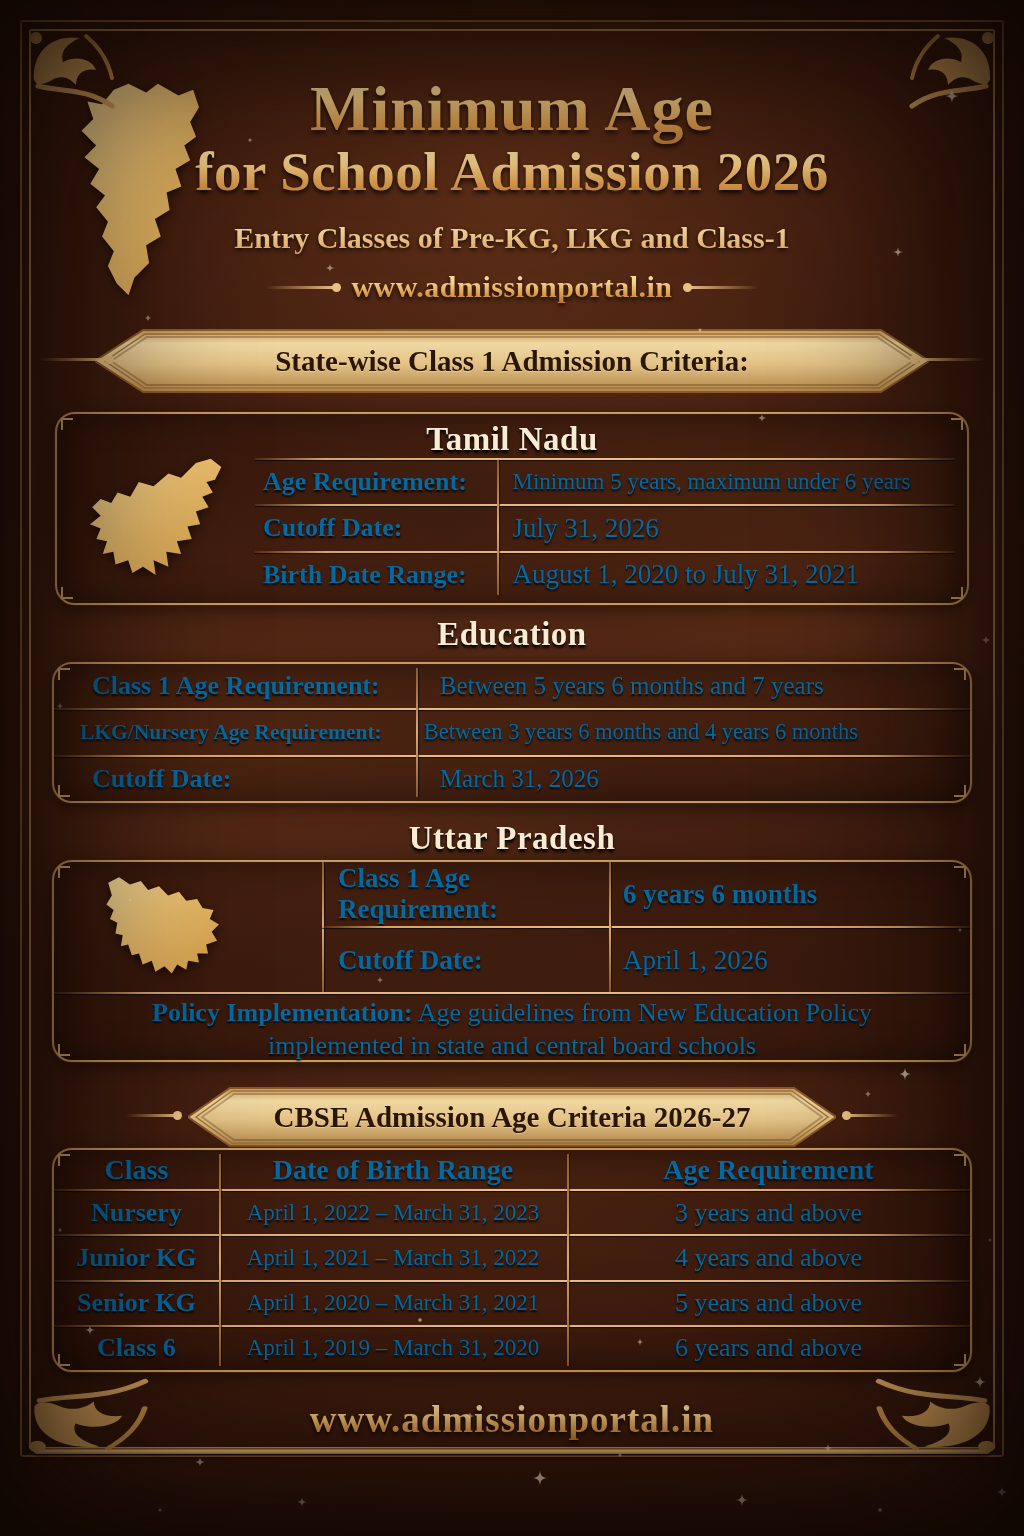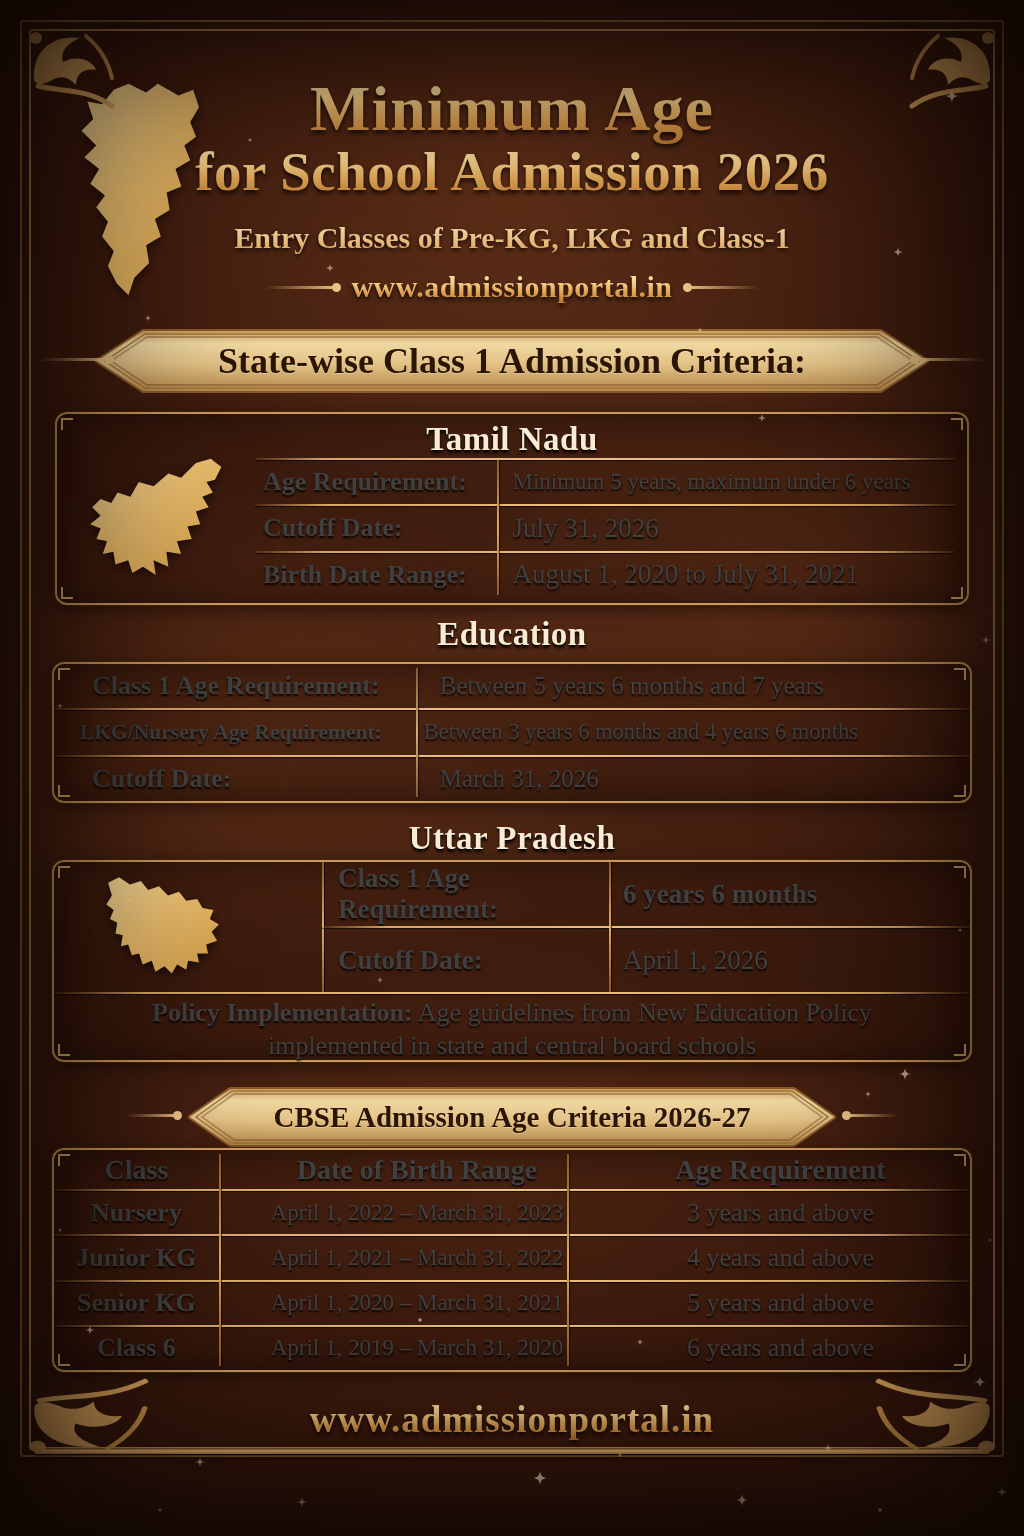--- a/index.html
+++ b/index.html
@@ -52,34 +52,34 @@
   .needle .nd.right { right:-4px; } .needle .nd.left { left:-4px; }
 
   
   .banner { position:absolute; z-index:3; }
   .banner svg { position:absolute; inset:0; width:100%; height:100%; }
   .banner .btxt { position:absolute; inset:0; display:flex; align-items:center; justify-content:center;
     font-weight:bold; color:#2b1505; text-shadow:0 1px 0 rgba(255,240,200,.35); }
   .banner-side { position:absolute; z-index:3; display:flex; align-items:center; }
 
   
-  .sec-box { position:absolute; z-index:3; border:2px solid #cb9a58; border-radius:12px;
+  .sec-box { position:absolute; z-index:3; border:2px solid #cb9a58; border-radius:20px;
     box-shadow:0 0 0 1px rgba(70,36,12,.85), 0 4px 16px rgba(0,0,0,.5), inset 0 0 34px rgba(0,0,0,.45);
     background:rgba(26,10,5,.18); }
   .corner { position:absolute; width:12px; height:12px; border-color:#dcae69; border-style:solid; border-width:0; }
   .c-tl { left:4px; top:4px; border-left-width:2px; border-top-width:2px; }
   .c-tr { right:4px; top:4px; border-right-width:2px; border-top-width:2px; }
   .c-bl { left:4px; bottom:4px; border-left-width:2px; border-bottom-width:2px; }
   .c-br { right:4px; bottom:4px; border-right-width:2px; border-bottom-width:2px; }
 
   .state-title { position:absolute; left:0; right:0; text-align:center; font-weight:bold; z-index:3;
     color:#f9ecd2; font-size:33px; letter-spacing:.5px;
     text-shadow:0 3px 3px rgba(0,0,0,.95), 0 1px 0 rgba(0,0,0,.8); }
 
-  .cream { color:#404040; text-shadow:0 2px 2px rgba(0,0,0,.9); }
+  .cream { color:#0369a1; text-shadow:0 2px 2px rgba(0,0,0,.9); }
   .lbl { font-weight:bold; }
   .hl { height:2px; background:linear-gradient(90deg,rgba(150,95,40,.25),#d7a463 10%,#eec285 50%,#d7a463 90%,rgba(150,95,40,.25));
     box-shadow:0 1px 1px rgba(0,0,0,.65); }
   .vl { position:absolute; width:2px; background:linear-gradient(180deg,#8a5a28,#dcab68 50%,#8a5a28);
     box-shadow:1px 0 1px rgba(0,0,0,.6); }
 
   .trow { display:flex; align-items:center; flex:1; }
   .tcell { display:flex; align-items:center; }
 
   
@@ -101,21 +101,21 @@
   .up-valcell { flex:1; padding-left:16px; font-size:27px; font-weight:bold; }
   .up-policy { position:absolute; left:12px; right:12px; top:134px; bottom:2px;
     display:flex; flex-direction:column; justify-content:space-between; text-align:center; font-size:26px; line-height:1.28; }
 
   
   .cbse { display:flex; flex-direction:column; }
   .cbse .hrow { height:39px; display:flex; align-items:center; }
   .cbse .hcell { font-weight:bold; font-size:28px; text-align:center; }
   .cbse .drow { flex:1; display:flex; align-items:center; }
   .col1 { width:18%; text-align:center; justify-content:center; }
-  .col2 { width:38%; text-align:center; justify-content:center;margin-left:24px; }
+  .col2 { width:38%; text-align:center; justify-content:center; }
   .col3 { flex:1; text-align:center; justify-content:center; }
   .cls { font-weight:bold; font-size:26px; }
   .dob { font-size:23px; }
   .age { font-size:26px; }
 
   .footer-site { left:0; right:0; top:1398px; text-align:center; font-weight:bold; font-size:37px; letter-spacing:1px; }
 
   .sparkles { position:absolute; inset:0; z-index:4; pointer-events:none; }
   .mapsvg { position:absolute; z-index:3; filter:drop-shadow(0 3px 5px rgba(0,0,0,.6)); }
 </style>
@@ -181,21 +181,21 @@
       <span class="nd left"></span>
     </span>
 </div>
 
 <div class="banner" style="left:95px;top:328px;width:834px;height:66px">
   <svg viewBox="0 0 834 66" preserveAspectRatio="none">
     <polygon points="0,33 48,2 786,2 834,33 786,64 48,64" fill="url(#parch)" stroke="#8a5a28" stroke-width="2"></polygon>
     <polygon points="16,33 52,9 782,9 818,33 782,57 52,57" fill="none" stroke="#56301355" stroke-width="2"></polygon>
     <polygon points="10,33 50,6 784,6 824,33 784,60 50,60" fill="none" stroke="#a4743a" stroke-width="1.5"></polygon>
   </svg>
-  <div class="btxt" style="font-size:36px">State-wise Class 1 Admission Criteria:</div>
+  <div class="btxt" style="font-size:29px">State-wise Class 1 Admission Criteria:</div>
 </div>
 <div class="banner-side" style="left:38px;top:358px">
     <span class="needle">
       <span class="nd right"></span>
     </span>
   </div>
 <div class="banner-side" style="right:38px;top:358px">
     <span class="needle rev">
       <span class="nd left"></span>
     </span>

